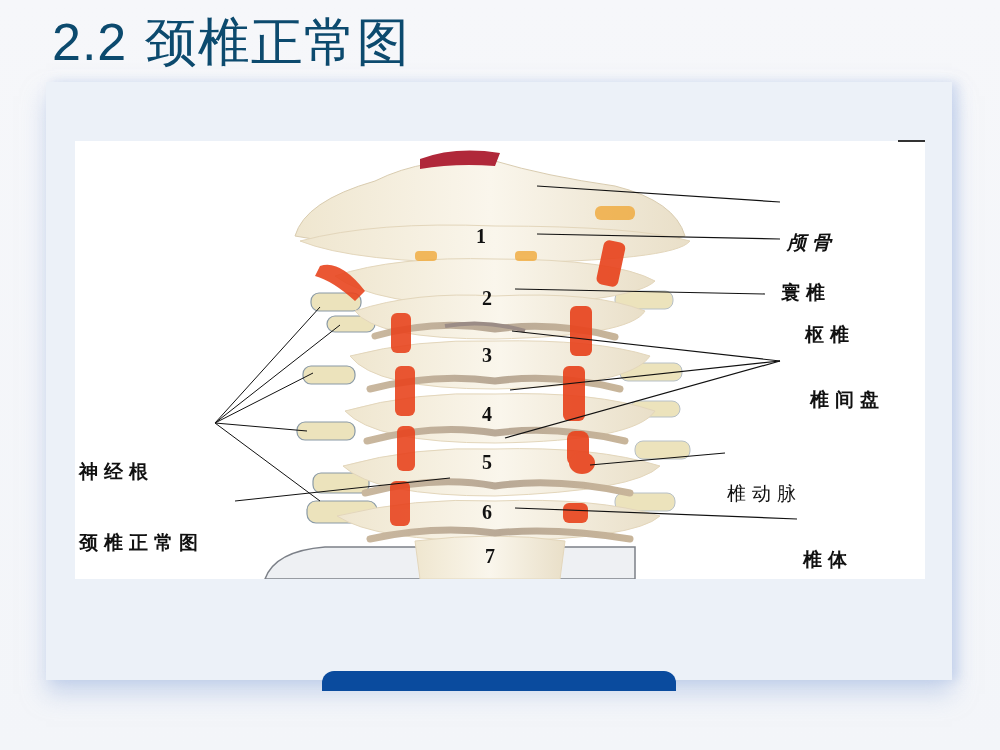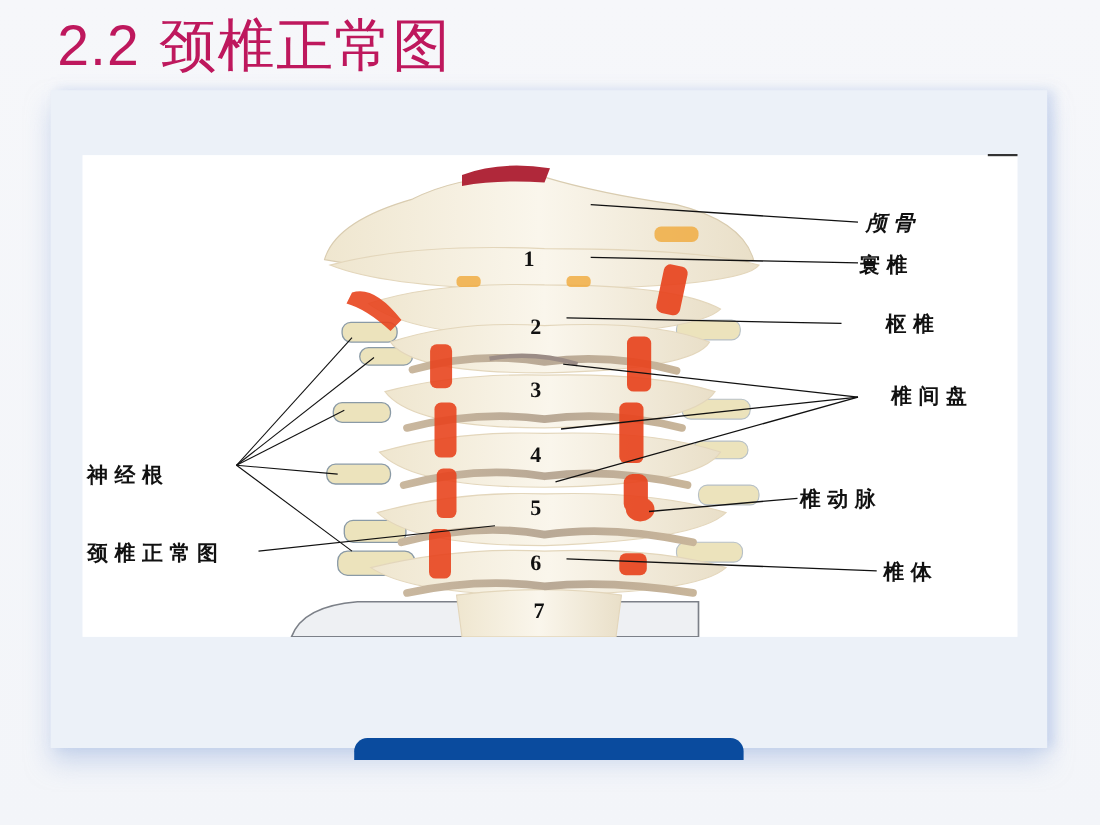--- a/index.html
+++ b/index.html
@@ -1,29 +1,29 @@
 <!DOCTYPE html>
 <html><head>
 <meta charset="utf-8">
 <style>
   html,body{margin:0;padding:0;}
   body{width:1000px;height:750px;position:relative;overflow:hidden;
     background:linear-gradient(180deg,#f6f7fa 0%,#f3f5f9 100%);
     font-family:"DejaVu Sans",sans-serif;}
-  .title{position:absolute;left:52px;top:10px;font-size:52px;line-height:64px;color:#be185d;
+  .title{position:absolute;left:52px;top:10px;font-size:52px;line-height:64px;color:#0c4a6e;
     font-family:"DejaVu Serif",serif;letter-spacing:1px;}
   .title .num{font-family:"Liberation Sans",sans-serif;}
   .panel{position:absolute;left:46px;top:82px;width:906px;height:598px;background:#ecf1f8;
     box-shadow:0 14px 22px rgba(170,190,225,0.55), 6px 0 10px rgba(190,205,235,0.6);}
   .figure{position:absolute;left:75px;top:141px;width:850px;height:438px;background:#fff;overflow:hidden;}
   .tick{position:absolute;left:898px;top:140px;width:27px;height:2px;background:#333;}
   .bottom-tab{position:absolute;left:322px;top:671px;width:354px;height:20px;background:#0a4b9e;
     border-radius:12px 12px 0 0;}
   .label{position:absolute;font-family:"DejaVu Serif",serif;font-weight:bold;font-size:19px;color:#111;
-    letter-spacing:6px;white-space:nowrap;}
+    letter-spacing:6px;white-space:nowrap;margin-top:40px;}
   .vnum{position:absolute;font-family:"Liberation Serif",serif;font-weight:bold;font-size:20px;color:#111;}
   svg{position:absolute;left:0;top:0;}
 </style>
 </head>
 <body>
 
 <div class="title">
   <span class="num">2.2</span>
   <span>颈椎正常图</span>
 </div>
@@ -132,24 +132,24 @@
 
   <span class="vnum" style="left:401px;top:84px;">1</span>
   <span class="vnum" style="left:407px;top:146px;">2</span>
   <span class="vnum" style="left:407px;top:203px;">3</span>
   <span class="vnum" style="left:407px;top:262px;">4</span>
   <span class="vnum" style="left:407px;top:310px;">5</span>
   <span class="vnum" style="left:407px;top:360px;">6</span>
   <span class="vnum" style="left:410px;top:404px;">7</span>
 
   <span class="label" style="left:712px;top:49px;font-style:italic;">颅骨</span>
-  <span class="label" style="left:706px;top:87px;">寰椎</span>
+  <span class="label" style="left:706px;top:99px;">寰椎</span>
   <span class="label" style="left:730px;top:141px;">枢椎</span>
   <span class="label" style="left:735px;top:206px;font-family:Liberation Mono, monospace;">椎间盘</span>
-  <span class="label" style="left:652px;top:300px;font-weight:bold;">椎动脉</span>
+  <span class="label" style="left:652px;top:300px;font-weight:normal;">椎动脉</span>
   <span class="label" style="left:728px;top:366px;text-align:center;">椎体</span>
 
   <span class="label" style="left:4px;top:278px;">神经根</span>
   <span class="label" style="left:4px;top:349px;">颈椎正常图</span>
 </div>
 
 <div class="tick"></div>
 <div class="bottom-tab"></div>
 
 </body></html>

